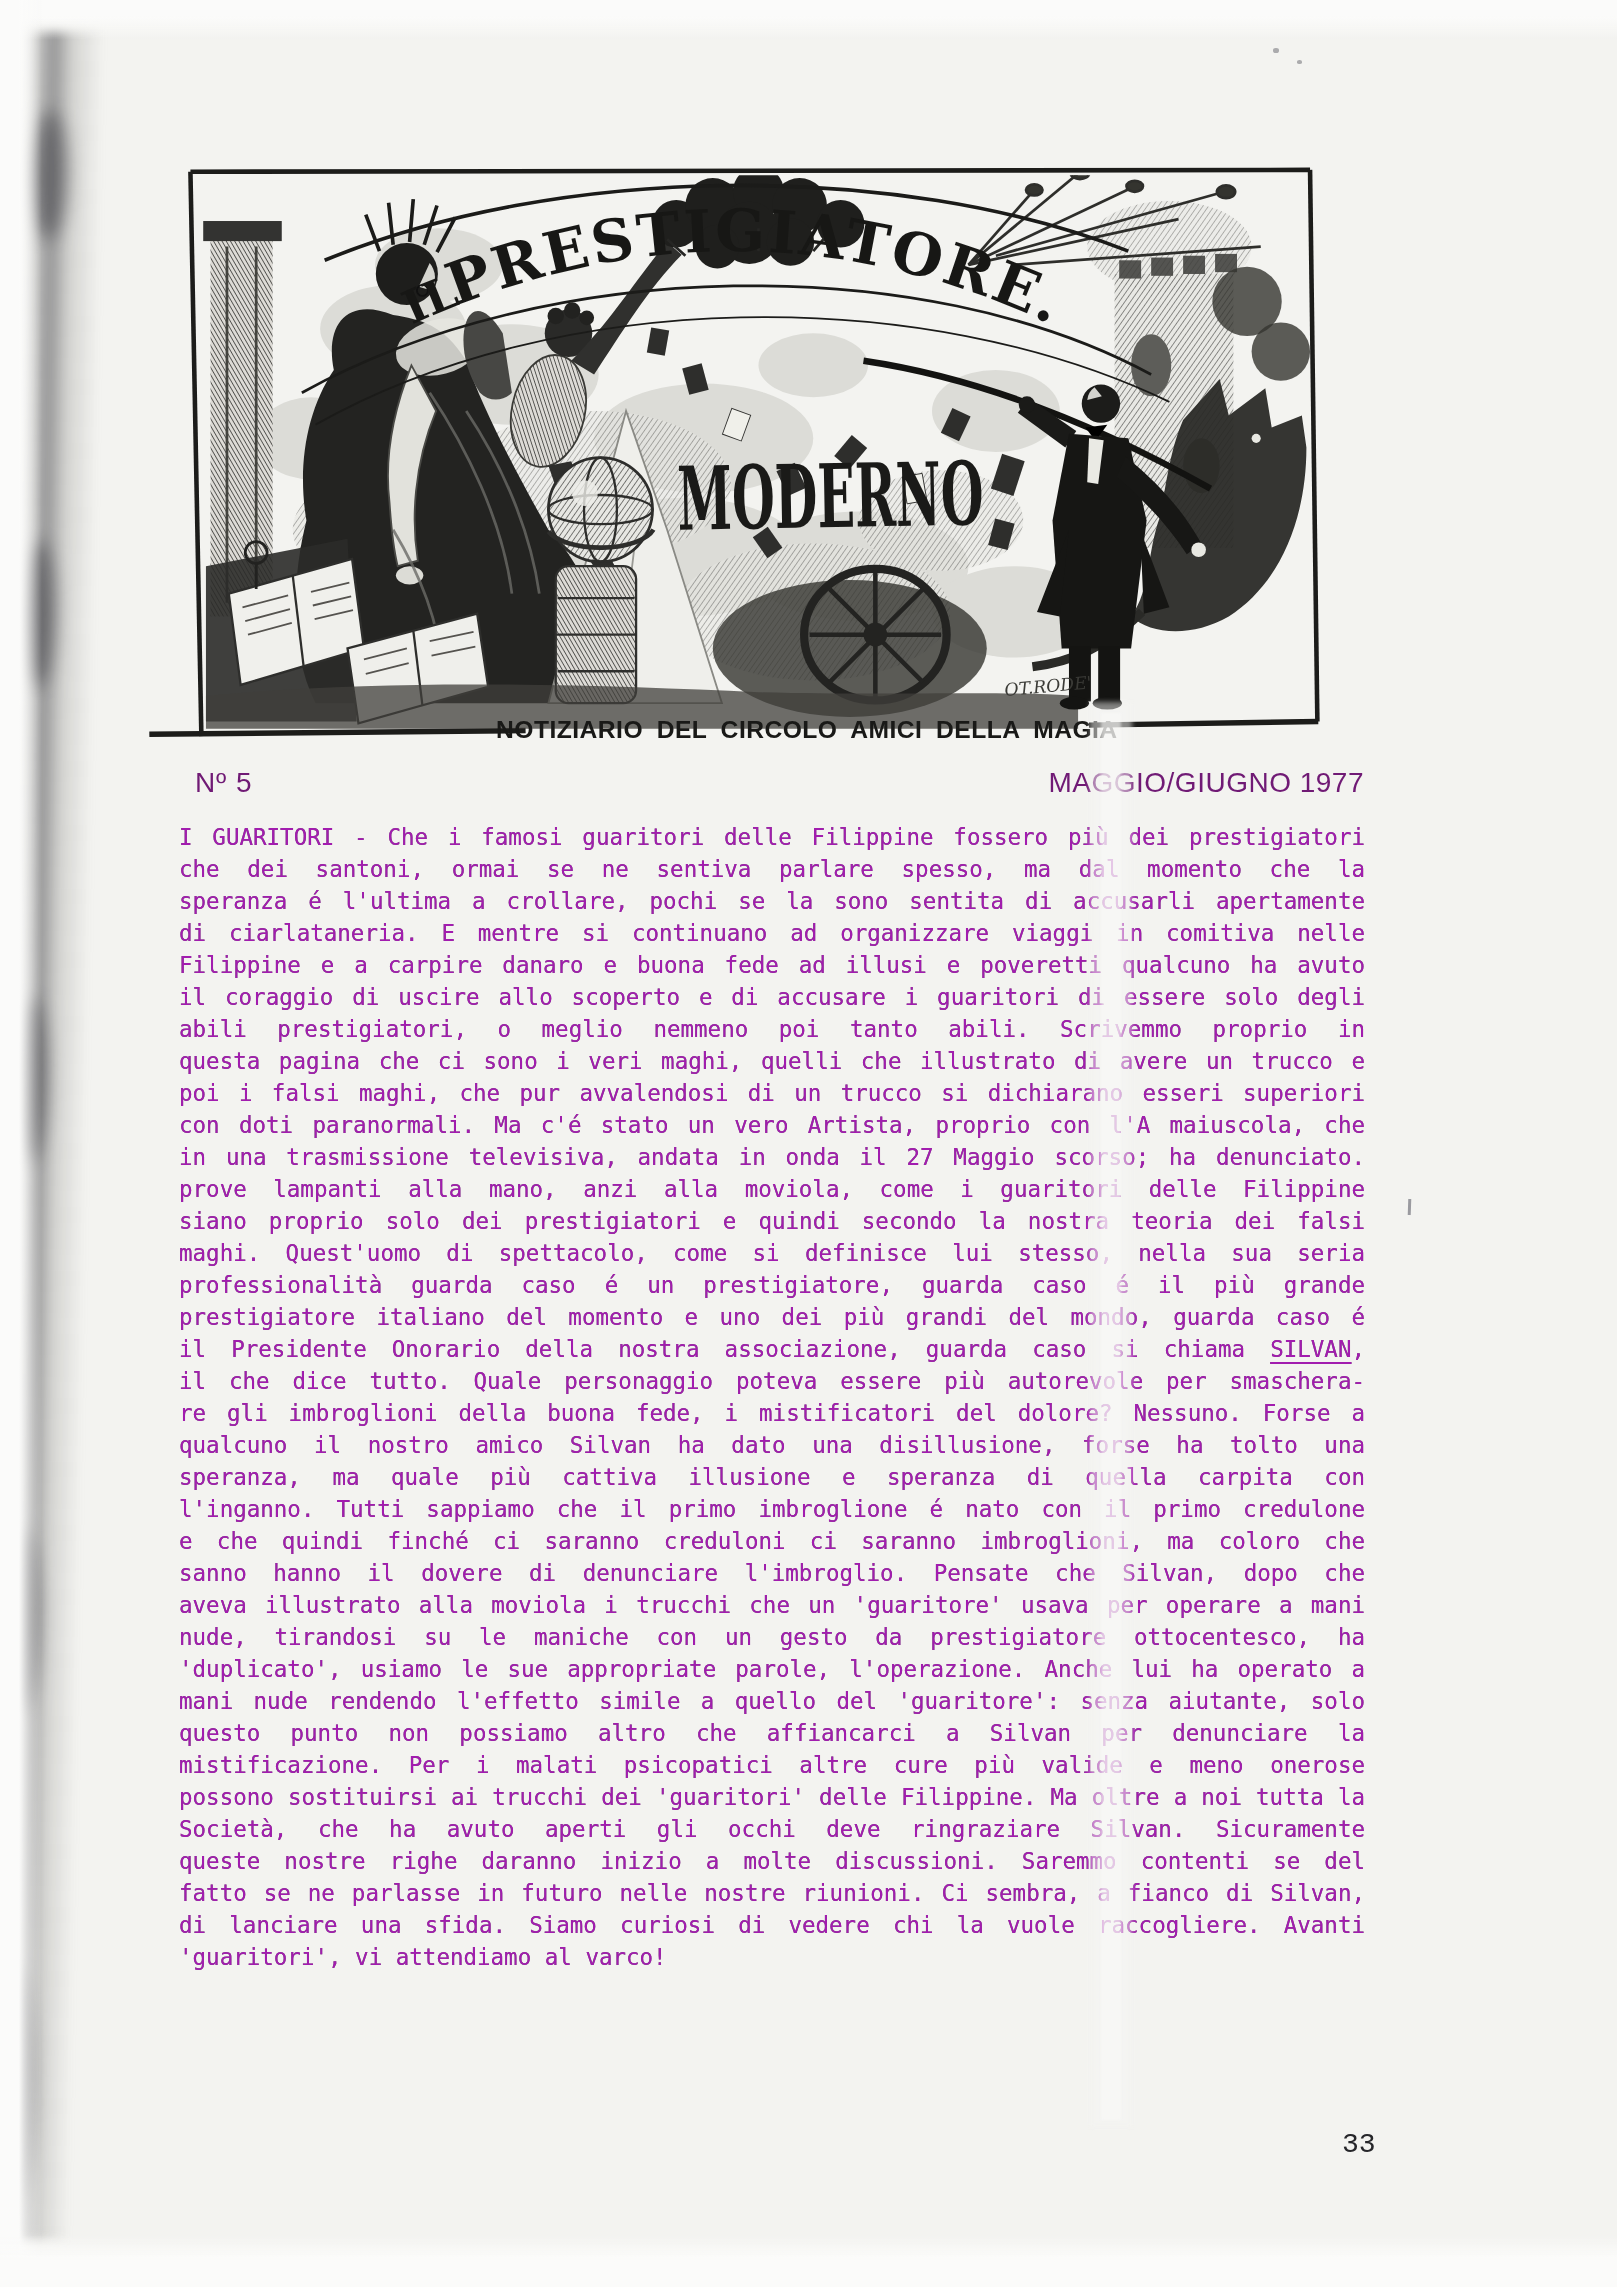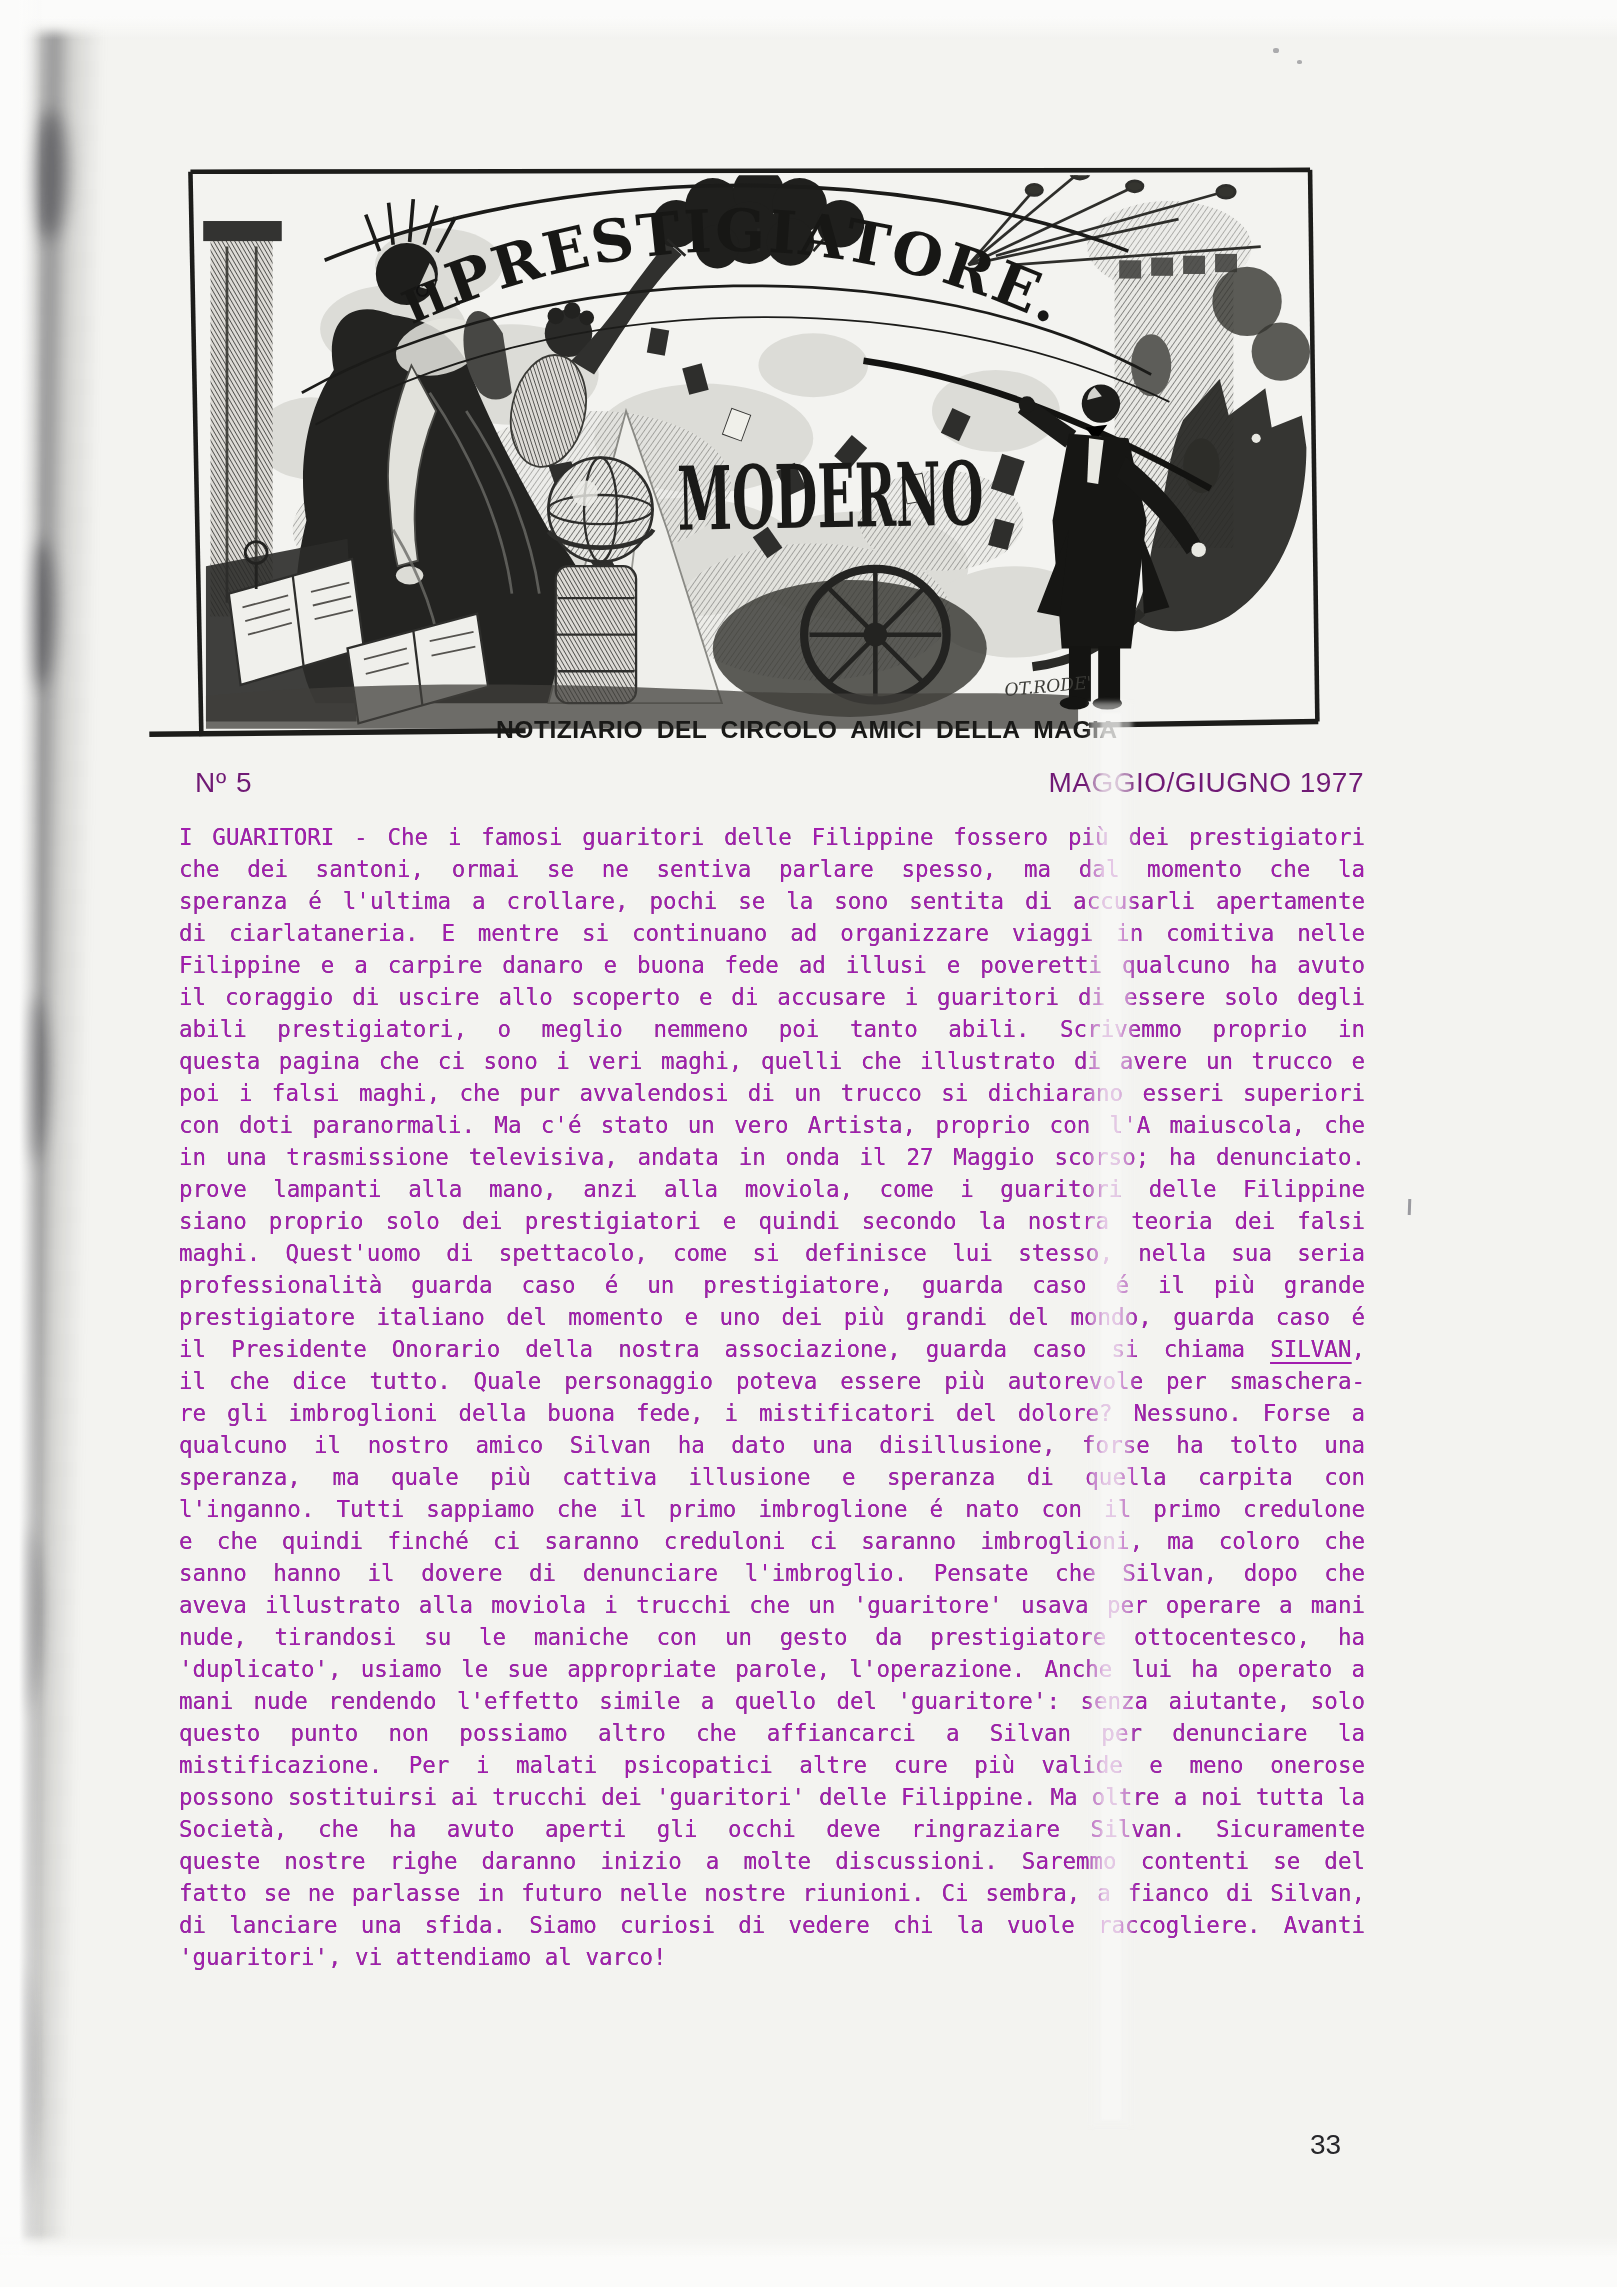--- a/index.html
+++ b/index.html
@@ -31,21 +31,21 @@
   #issue-number{font-size:28px;letter-spacing:0.9px;}
   #issue-date{font-size:28px;letter-spacing:0.5px;}
   
   #article{position:absolute;left:179px;top:821px;width:1186px;color:#a21caf;
            font-family:"DejaVu Sans Mono",monospace;font-size:22.5px;line-height:32px;
            text-shadow:0 0 0.5px rgba(30,30,30,.65);}
   .bline{text-align:justify;text-align-last:justify;white-space:normal;}
   .bline.tail{text-align-last:left;}
   .bline u{text-decoration:underline;text-decoration-thickness:2.3px;text-underline-offset:4.6px;}
   
-  #page-number{position:absolute;left:1310px;top:2129px;font-family:Liberation Sans, sans-serif;
+  #page-number{position:absolute;left:1342px;top:2129px;font-family:Liberation Mono, monospace;
                font-size:28px;color:#26262a;}
   
   .streak{position:absolute;pointer-events:none;}
   #streak1{left:1090px;top:702px;width:42px;height:1425px;background:rgba(246,246,243,.5);filter:blur(2.7px);}
   #streak2{left:1101px;top:713px;width:20px;height:1407px;background:rgba(250,250,247,.55);filter:blur(1.8px);}
   .speck{position:absolute;border-radius:50%;background:#8b8b90;opacity:.7;}
   #speck1{left:1273px;top:48px;width:5.5px;height:4.6px;}
   #speck2{left:1297px;top:60px;width:4.6px;height:3.7px;}
   #dash1{position:absolute;left:1408px;top:1199px;width:2.7px;height:15.5px;background:rgba(80,80,92,.55);
          transform:rotate(2deg);filter:blur(0.5px);}

